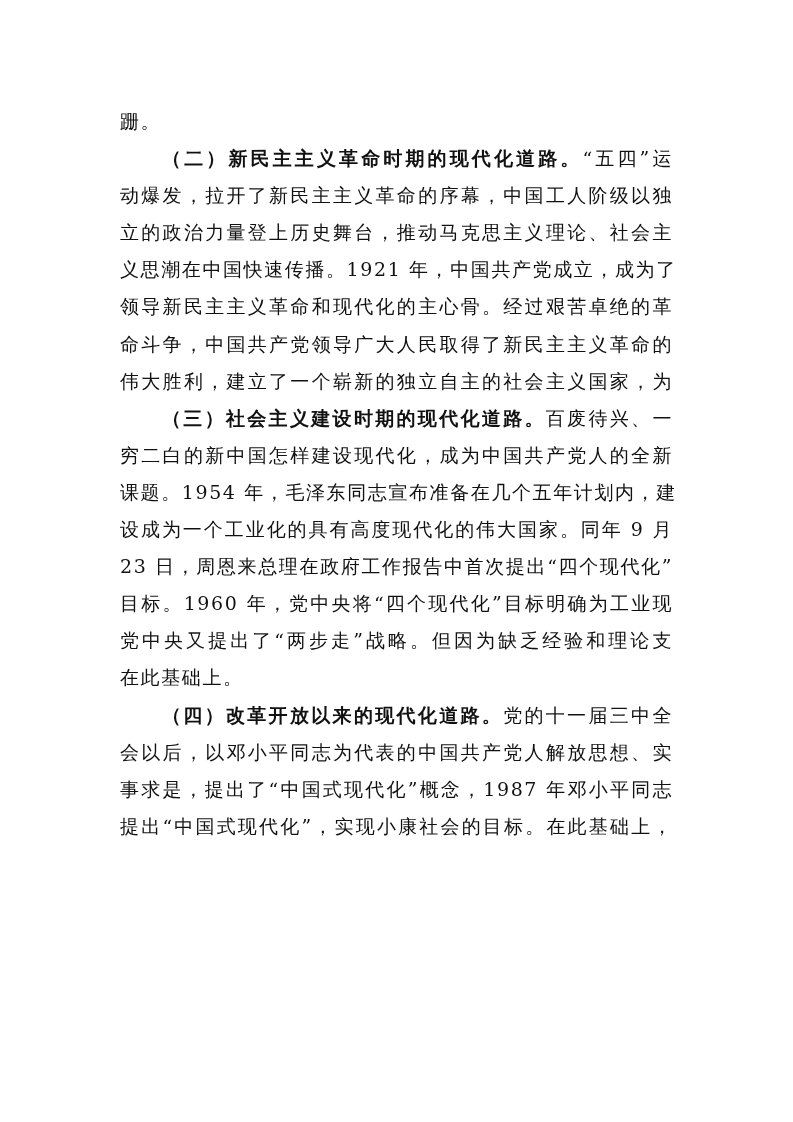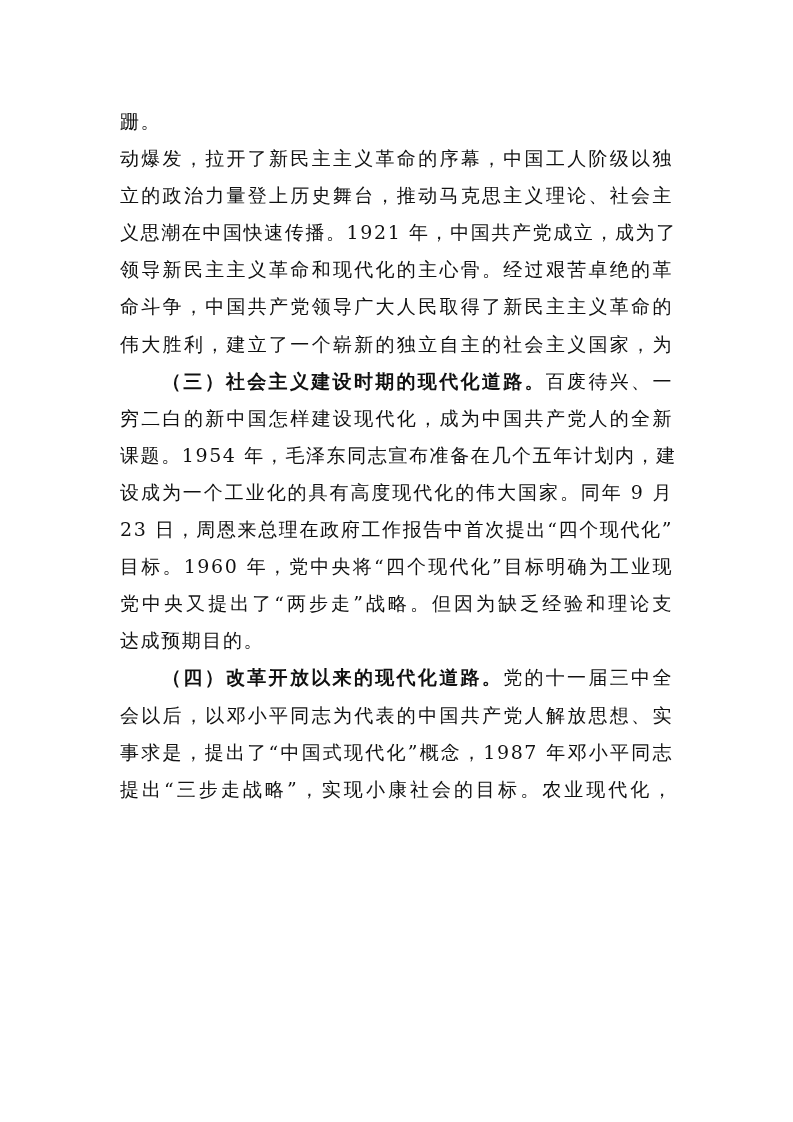--- a/index.html
+++ b/index.html
@@ -41,33 +41,34 @@
     .line.indent {
       padding-left: 42px;
     }
   </style>
 </head>
 <body>
 
 <div class="page">
   <span class="line last">跚。</span>
 
+  <span class="line indent"><span class="heading">（二）新民主主义革命时期的现代化道路。</span><span>“五四”运</span></span>
   <span class="line">动爆发，拉开了新民主主义革命的序幕，中国工人阶级以独</span>
   <span class="line">立的政治力量登上历史舞台，推动马克思主义理论、社会主</span>
   <span class="line">义思潮在中国快速传播。1921 年，中国共产党成立，成为了</span>
   <span class="line">领导新民主主义革命和现代化的主心骨。经过艰苦卓绝的革</span>
   <span class="line">命斗争，中国共产党领导广大人民取得了新民主主义革命的</span>
   <span class="line">伟大胜利，建立了一个崭新的独立自主的社会主义国家，为</span>
 
   <span class="line indent"><span class="heading">（三）社会主义建设时期的现代化道路。</span><span>百废待兴、一</span></span>
   <span class="line">穷二白的新中国怎样建设现代化，成为中国共产党人的全新</span>
   <span class="line">课题。1954 年，毛泽东同志宣布准备在几个五年计划内，建</span>
   <span class="line">设成为一个工业化的具有高度现代化的伟大国家。同年 9 月</span>
   <span class="line">23 日，周恩来总理在政府工作报告中首次提出“四个现代化”</span>
   <span class="line">目标。1960 年，党中央将“四个现代化”目标明确为工业现</span>
   <span class="line">党中央又提出了“两步走”战略。但因为缺乏经验和理论支</span>
-  <span class="line last">达成预期目的。</span>
+  <span class="line last">在此基础上。</span>
 
   <span class="line indent"><span class="heading">（四）改革开放以来的现代化道路。</span><span>党的十一届三中全</span></span>
   <span class="line">会以后，以邓小平同志为代表的中国共产党人解放思想、实</span>
   <span class="line">事求是，提出了“中国式现代化”概念，1987 年邓小平同志</span>
-  <span class="line">提出“三步走战略”，实现小康社会的目标。农业现代化，</span>
+  <span class="line">提出“中国式现代化”，实现小康社会的目标。在此基础上，</span>
 </div>
 
 </body></html>

